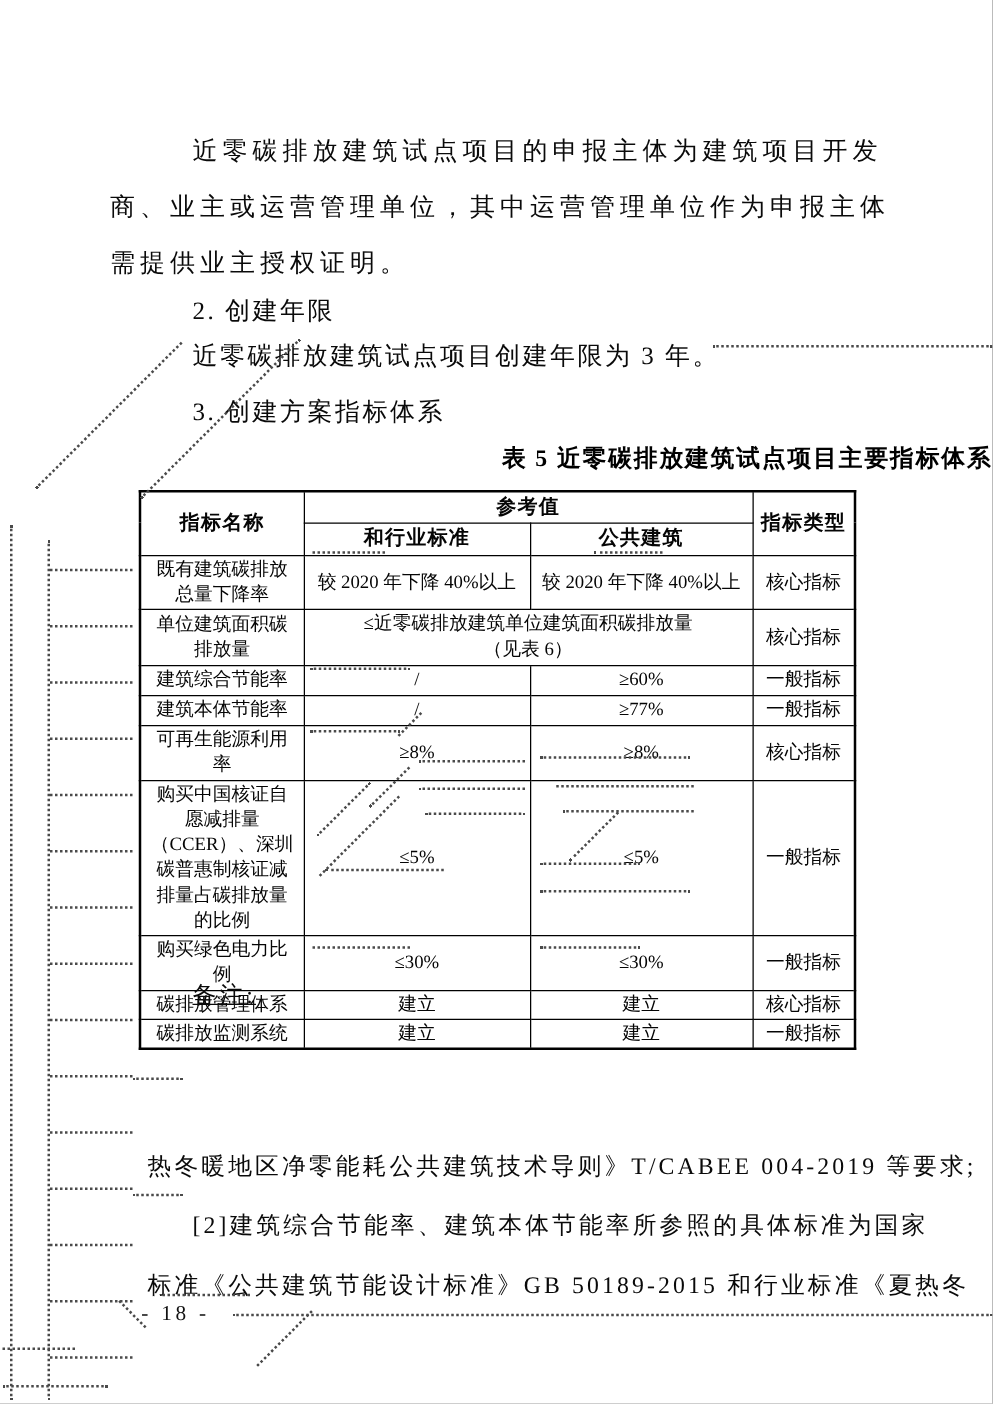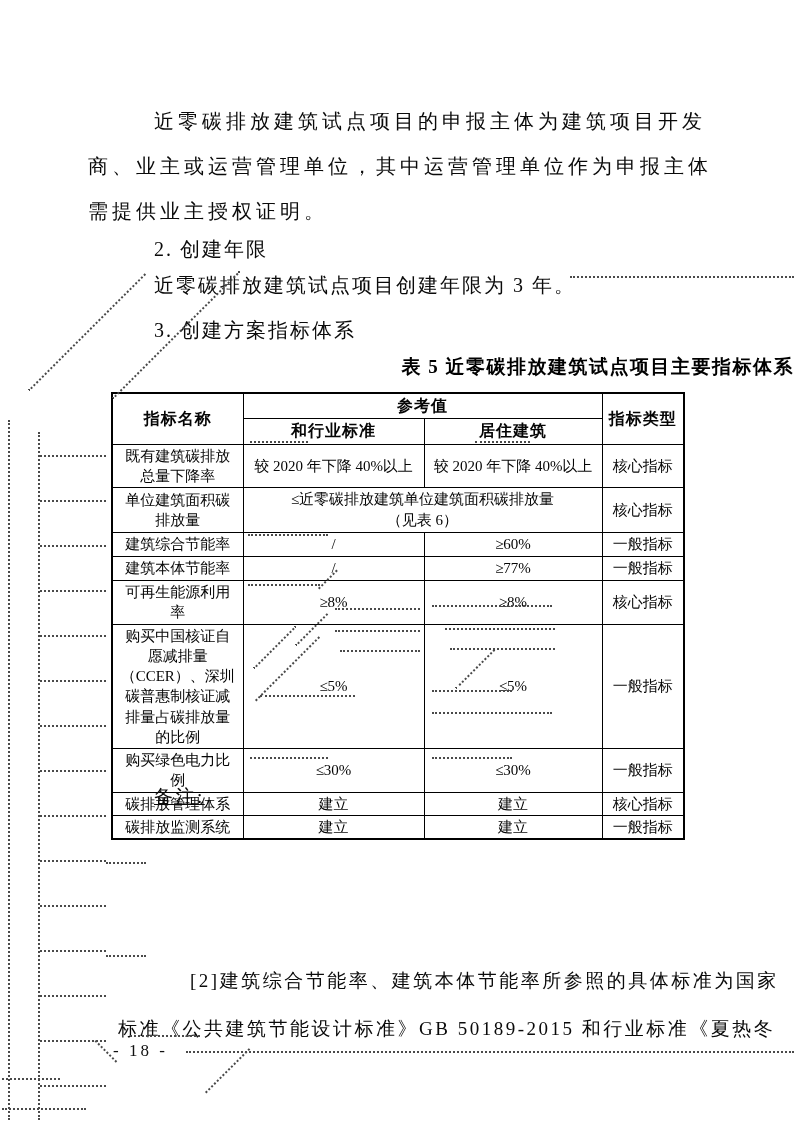--- a/index.html
+++ b/index.html
@@ -43,21 +43,21 @@
         <col style="width:82px">
     </colgroup>
     <tbody>
         <tr style="height:22px">
       <th rowspan="2">指标名称</th>
       <th colspan="2">参考值</th>
       <th rowspan="2">指标类型</th>
     </tr>
     <tr style="height:26px">
       <th>和行业标准</th>
-      <th>居住建筑</th>
+      <th>公共建筑</th>
     </tr>
     <tr style="height:43px">
       <td class="namecol">既有建筑碳排放总量下降率</td>
       <td>较 2020 年下降 40%以上</td>
       <td>较 2020 年下降 40%以上</td>
       <td>核心指标</td>
     </tr>
     <tr style="height:43px">
       <td class="namecol">单位建筑面积碳排放量</td>
       <td colspan="2">
@@ -105,21 +105,22 @@
     <tr style="height:23px">
       <td class="namecol">碳排放监测系统</td>
       <td>建立</td>
       <td>建立</td>
       <td>一般指标</td>
     </tr>
   </tbody>
     </table>
 
   <div class="note-line" style="top:784px;left:154px;text-decoration:underline;">备注:</div>
-  <div class="note-line" style="top:968px;left:154px;margin-left:36px;">[2]建筑综合节能率、建筑本体节能率所参照的具体标准为国家</div>
+  <div class="note-line" style="top:921px;left:118px;">热冬暖地区净零能耗公共建筑技术导则》T/CABEE 004-2019 等要求;</div>
+  <div class="note-line" style="top:968px;left:154px;">[2]建筑综合节能率、建筑本体节能率所参照的具体标准为国家</div>
   <div class="note-line" style="top:1016px;left:118px;">标准《公共建筑节能设计标准》GB 50189-2015 和行业标准《夏热冬</div>
 
   <div class="pagenum" style="top:1041px;left:113px;">- 18 -</div>
 
 <div class="dot-v" style="left: 8px; top: 420px; height: 700px;"></div>
     <div class="dot-v" style="left: 38px; top: 432px; height: 688px;"></div>
     <div class="dot-h" style="left: 570px; top: 276px; width: 224px;"></div>
     <div class="dot-h" style="left: 186px; top: 1051px; width: 608px;"></div>
     <div class="dot-h" style="left: 130px; top: 1035px; width: 70px;"></div>
     <div class="dot-h" style="left: 2px; top: 1078px; width: 58px;"></div>

